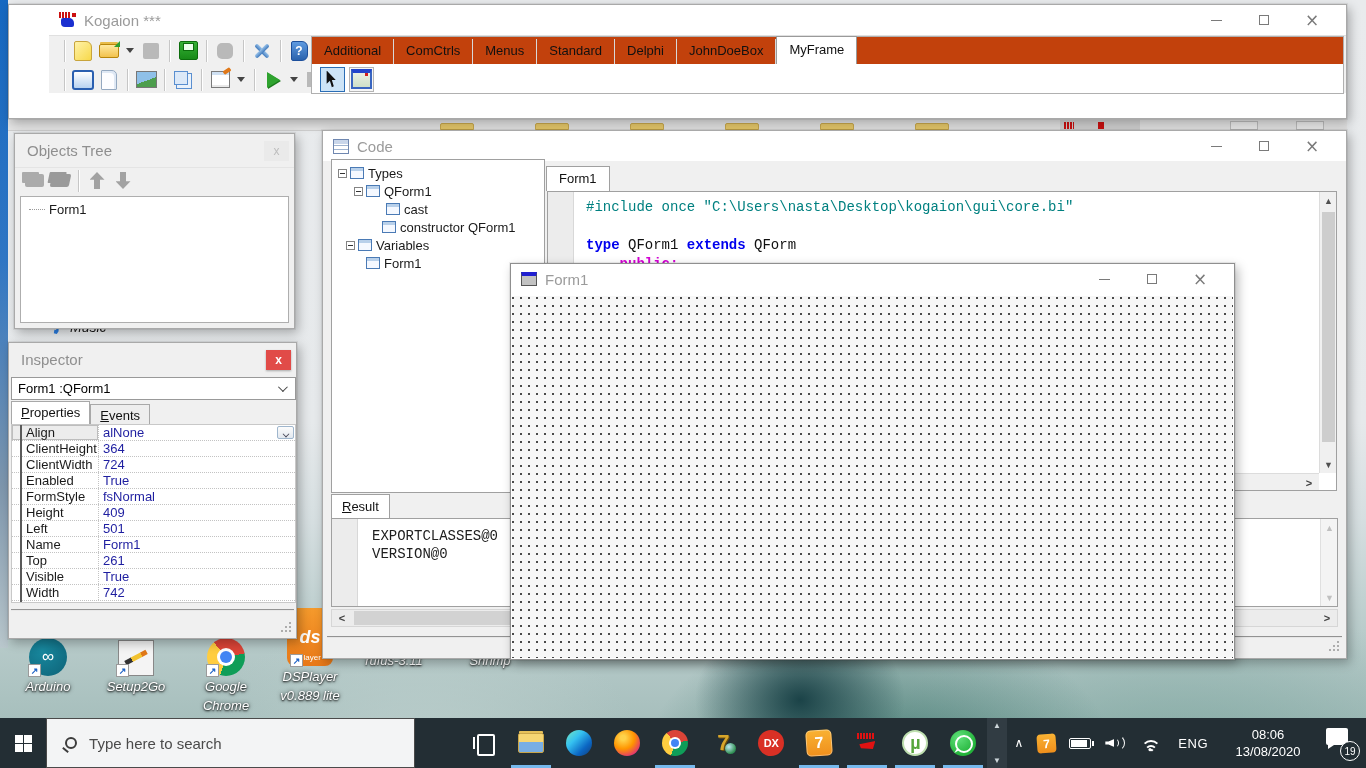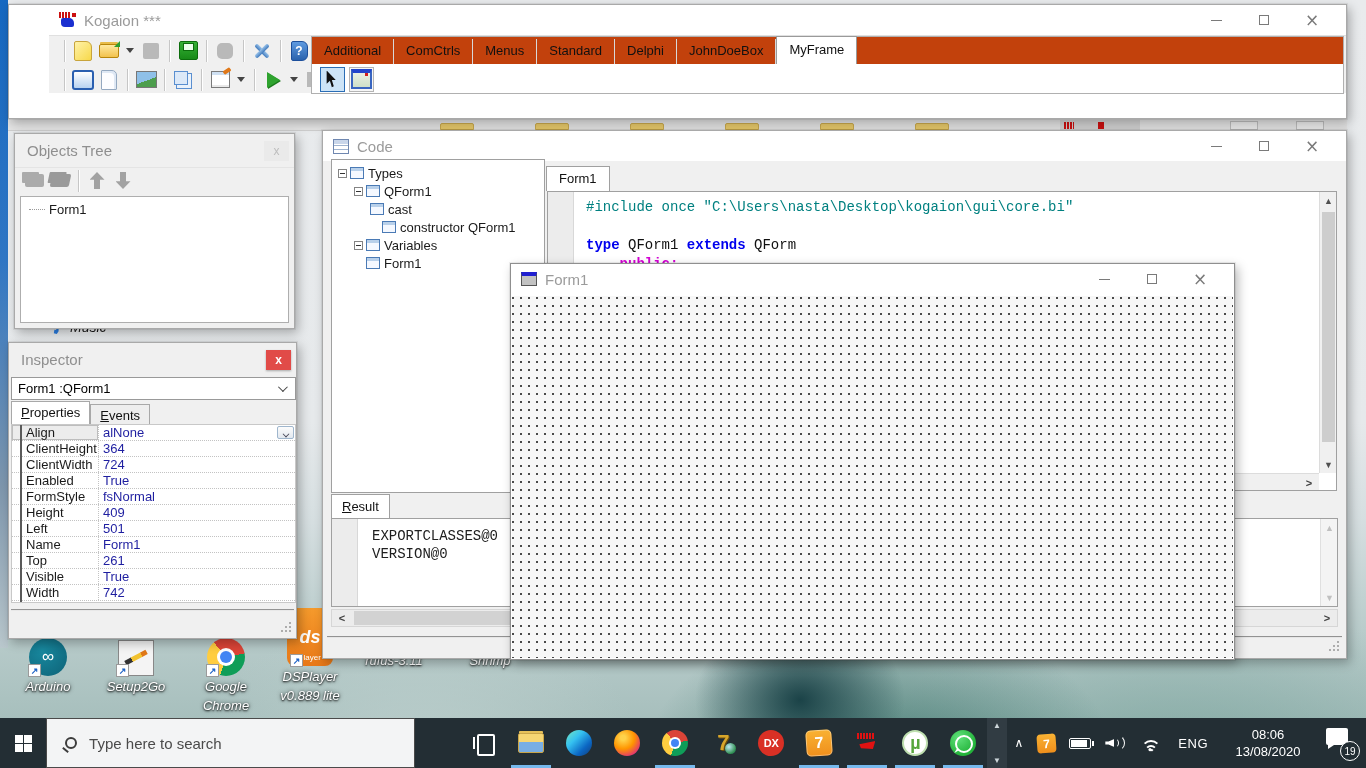--- a/index.html
+++ b/index.html
@@ -510,31 +510,31 @@
         <div class="ct-row" style="padding-left: 6px;">
           <div class="expander"></div>
           <div class="node-icon"></div>
           <div>Types</div>
         </div>
         <div class="ct-row" style="padding-left: 22px;">
           <div class="expander"></div>
           <div class="node-icon"></div>
           <div>QForm1</div>
         </div>
-        <div class="ct-row" style="padding-left: 26px;">
+        <div class="ct-row" style="padding-left: 26px; margin-left: 16px;">
           <div class="exp-spacer"></div>
           <div class="node-icon"></div>
           <div>cast</div>
         </div>
         <div class="ct-row" style="padding-left: 38px;">
           <div class="exp-spacer"></div>
           <div class="node-icon"></div>
           <div>constructor QForm1</div>
         </div>
-        <div class="ct-row" style="padding-left: 22px;">
+        <div class="ct-row" style="padding-left: 14px;">
           <div class="expander"></div>
           <div class="node-icon"></div>
           <div>Variables</div>
         </div>
         <div class="ct-row" style="padding-left: 22px;">
           <div class="exp-spacer"></div>
           <div class="node-icon"></div>
           <div>Form1</div>
         </div>
       </div>

